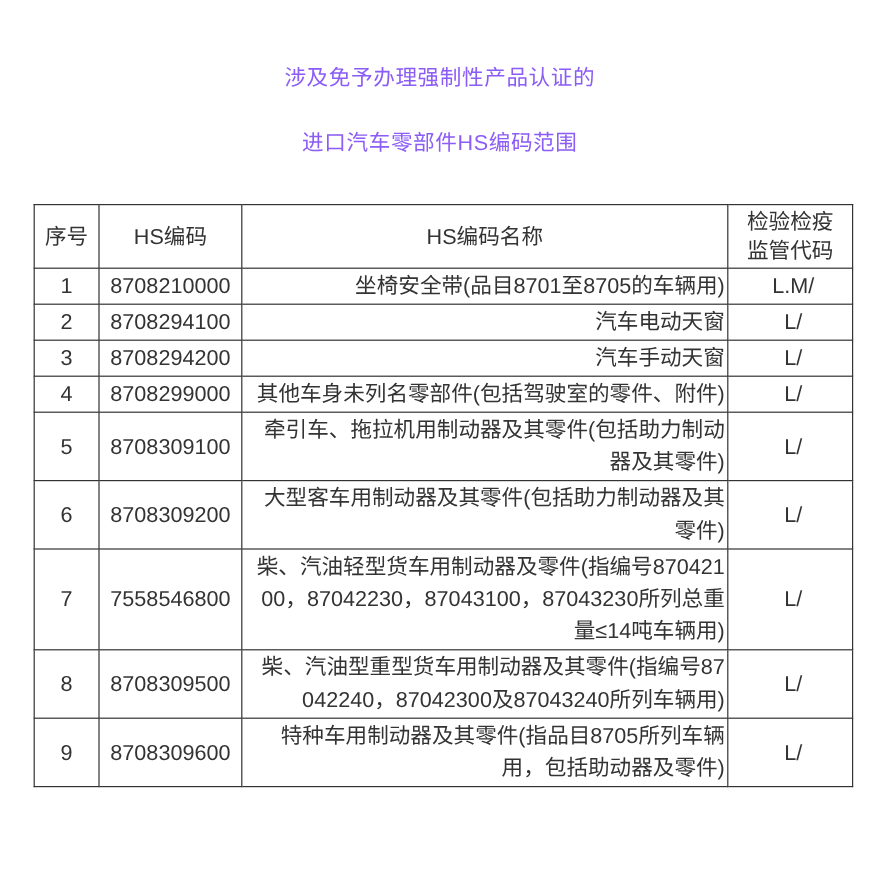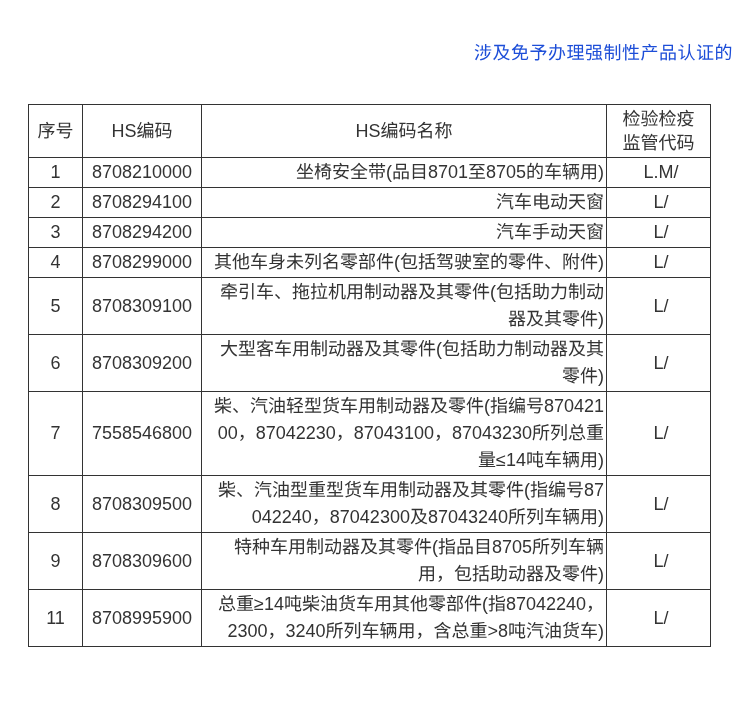--- a/index.html
+++ b/index.html
@@ -10,25 +10,25 @@
     color: #333333;
   }
   .page {
     width: 733px;
     height: 728px;
     background: #ffffff;
     overflow: hidden;
     box-sizing: border-box;
   }
   .doc-title {
-    margin: 0;
-    text-align: right;
+    margin: 12px;
+    text-align: center;
     font-size: 18px;
     line-height: 20px;
-    color: #1d4ed8;
+    color: #8b5cf6;
     letter-spacing: 0.5px;
   }
   .doc-title.line1 { padding-top: 43px; }
   .doc-title.line2 { padding-top: 22px; }
 
   table.hs-table {
     border-collapse: collapse;
     table-layout: fixed;
     width: 682px;
     margin: 41px 0 12px 28px;
@@ -72,20 +72,21 @@
     text-align: center;
     padding-left: 7px;
   }
 </style>
 </head>
 <body>
 
 <div class="page">
 
   <p class="doc-title line1">涉及免予办理强制性产品认证的</p>
+  <p class="doc-title line2">进口汽车零部件HS编码范围</p>
 
   <table class="hs-table">
     <colgroup>
       <col style="width:54px">
       <col style="width:119px">
       <col style="width:405px">
       <col style="width:104px">
     </colgroup>
     <thead>
       <tr>
@@ -144,22 +145,16 @@
         <td class="cell-code">8708309500</td>
         <td class="cell-name">柴、汽油型重型货车用制动器及其零件(指编号87042240，87042300及87043240所列车辆用)</td>
         <td class="cell-sup">L/</td>
       </tr>
       <tr>
         <td class="cell-no">9</td>
         <td class="cell-code">8708309600</td>
         <td class="cell-name">特种车用制动器及其零件(指品目8705所列车辆用，包括助动器及零件)</td>
         <td class="cell-sup">L/</td>
       </tr>
-      <tr>
-        <td class="cell-no">11</td>
-        <td class="cell-code">8708995900</td>
-        <td class="cell-name">总重≥14吨柴油货车用其他零部件(指87042240，2300，3240所列车辆用，含总重&gt;8吨汽油货车)</td>
-        <td class="cell-sup">L/</td>
-      </tr>
     </tbody>
   </table>
 
 </div>
 
 </body></html>

